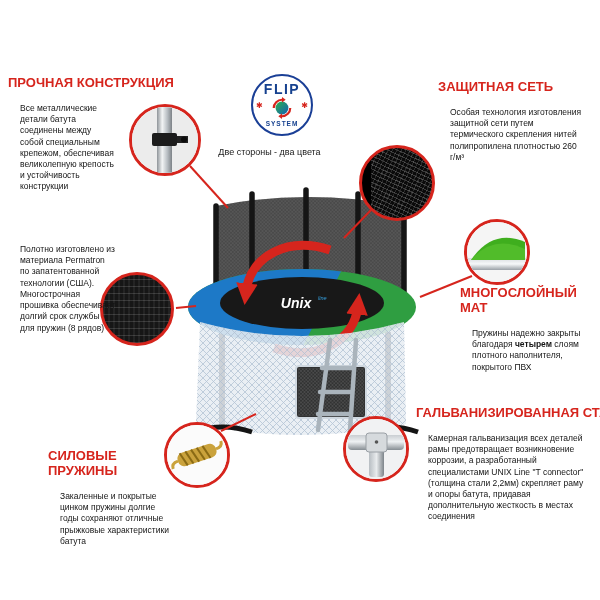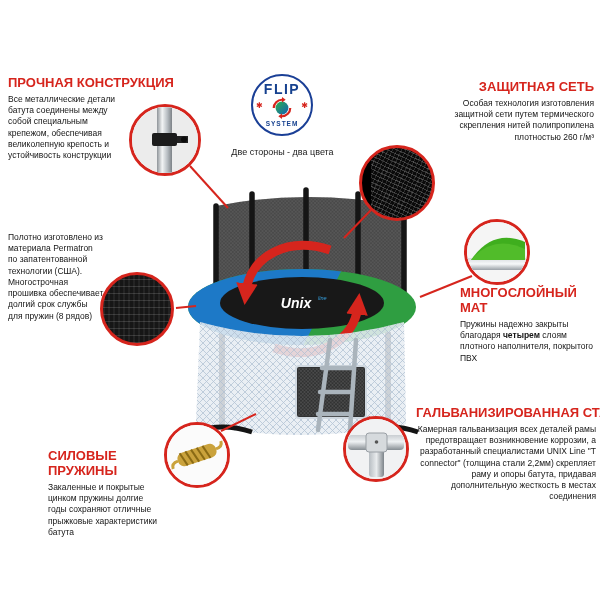--- a/index.html
+++ b/index.html
@@ -1,40 +1,40 @@
 <!DOCTYPE html>
 <html><head>
 <meta charset="utf-8">
 <style>
   *{box-sizing:border-box}
   html,body{margin:0;padding:0;background:#fff}
   .page{position:relative;width:600px;height:600px;background:#fff;font-family:"Liberation Sans",sans-serif;overflow:hidden}
   .scene{position:absolute;left:0;top:0;z-index:1}
   .feature{position:absolute;z-index:3}
   .ftitle{margin:0 0 3px;font-size:13px;line-height:1.15;font-weight:700;color:#d6251d;text-transform:uppercase}
-  .fbody{margin:0;font-size:8.5px;line-height:1.32;color:#151515}
-  .center{text-align:right}
+  .fbody{margin:12px;font-size:8.5px;line-height:1.32;color:#151515}
+  .center{text-align:left}
   .nowrap{white-space:nowrap}
   .callout{position:absolute;border:3px solid #d6251d;border-radius:50%;overflow:hidden;background:#fff;z-index:2}
   .callout svg{display:block;width:100%;height:100%}
   .net-photo{background-color:#0a0a0a;background-image:
     linear-gradient(90deg,#000 0,#000 13%,rgba(0,0,0,0) 13%),
     repeating-linear-gradient(25deg,rgba(255,255,255,.20) 0 1px,rgba(0,0,0,0) 1px 4px),
     repeating-linear-gradient(-65deg,rgba(255,255,255,.13) 0 1px,rgba(0,0,0,0) 1px 4px)}
   .mat-photo{background-color:#161616;background-image:
     repeating-linear-gradient(0deg,rgba(255,255,255,.14) 0 1px,rgba(0,0,0,0) 1px 7px),
     repeating-linear-gradient(90deg,rgba(255,255,255,.06) 0 2px,rgba(0,0,0,0) 2px 5px)}
   .flip-badge{position:absolute;left:251px;top:74px;width:62px;height:62px;border:2px solid #1a3f96;border-radius:50%;
     background:#fff;display:flex;flex-direction:column;align-items:center;justify-content:center;z-index:3}
   .flip-word{font-size:14px;font-weight:700;color:#16418f;letter-spacing:1.5px;line-height:1}
   .flip-word.sys{font-size:6.5px;letter-spacing:1px;margin-top:1px}
   .flip-globe{margin:1px 0;line-height:0}
   .flip-star{position:absolute;color:#d6251d;font-size:8px;top:26px;line-height:1}
   .flip-star.l{left:3px}.flip-star.r{right:3px}
-  .flip-caption{position:absolute;left:205px;top:147px;width:155px;text-align:center;font-size:9px;color:#1a1a1a;z-index:3}
+  .flip-caption{position:absolute;left:192px;top:147px;width:155px;text-align:center;font-size:9px;color:#1a1a1a;z-index:3}
 </style>
 </head>
 <body>
 
 <div class="page">
 
   <svg class="scene" width="600" height="600" viewBox="0 0 600 600">
     <defs>
       <pattern id="netmesh" width="3.5" height="3.5" patternUnits="userSpaceOnUse">
         <path d="M0 0L3.5 3.5M3.5 0L0 3.5" stroke="#6a6a6a" stroke-width="0.4"></path>

